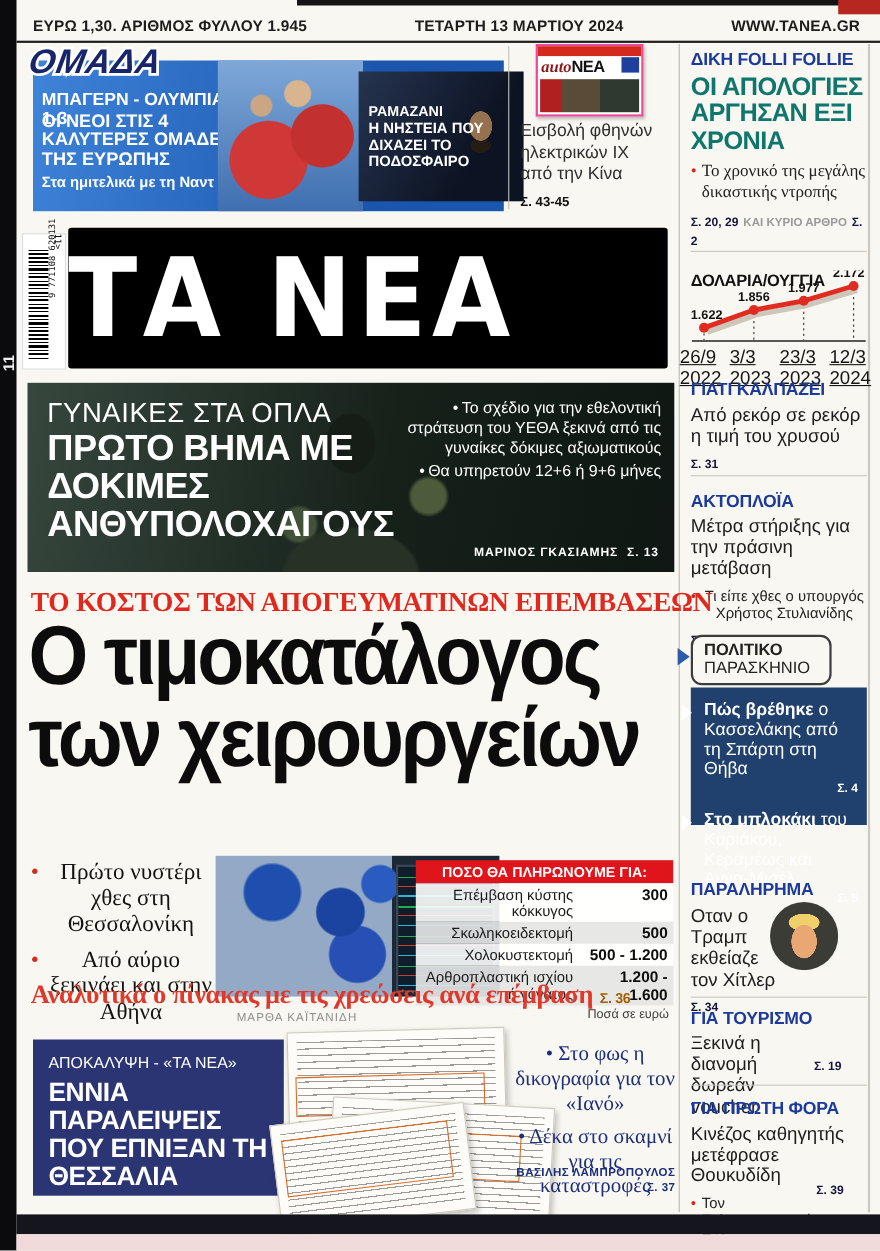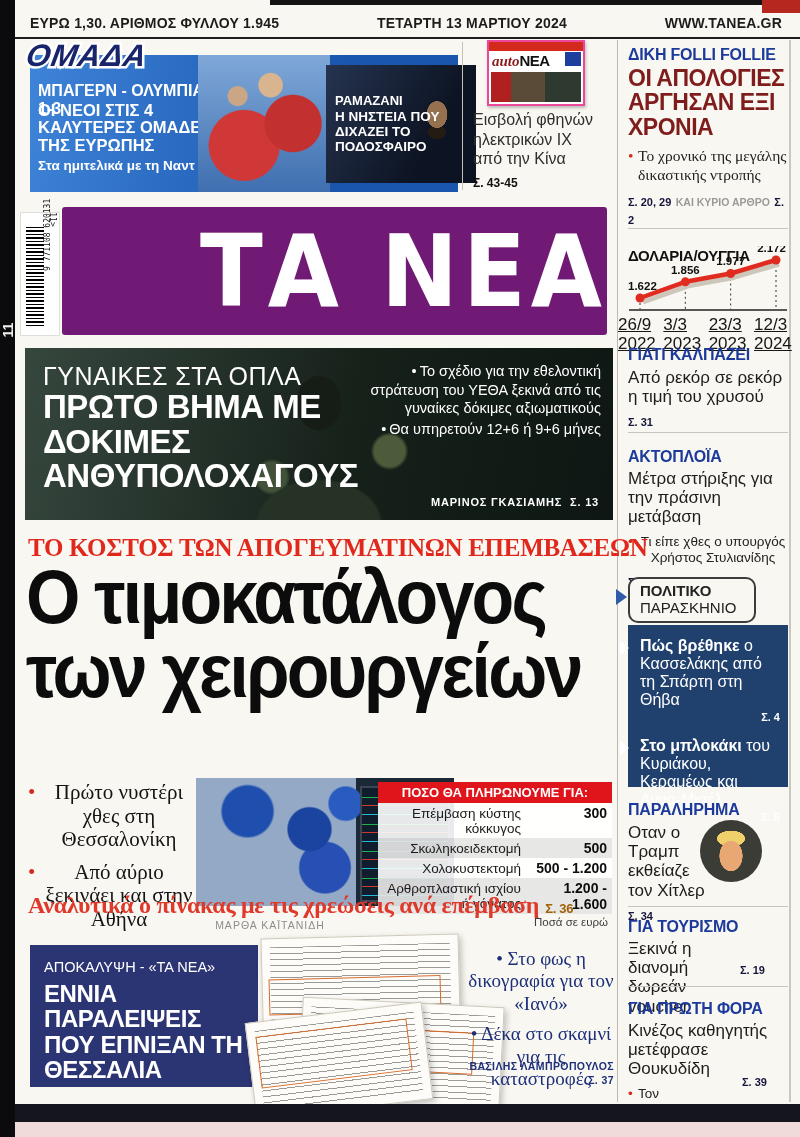--- a/index.html
+++ b/index.html
@@ -54,51 +54,51 @@
   .auto-photos{position:absolute;left:2px;bottom:2px;width:90px;height:30px;
      background:linear-gradient(90deg,#b02020 0 22%,#5a4a38 22% 60%,#2e3a30 60% 100%);}
   .auto-title{left:473px;top:110px;width:125px;font-size:16px;color:#2e2e2e;line-height:1.22;}
   .auto-page{left:473px;top:176px;font-size:12px;font-weight:bold;color:#111;}
 
   
   .vline2{left:617px;top:40px;width:1px;height:1062px;background:#bdb9b0;}
   .rc{left:628px;width:160px;}
   .kicker-blue{color:#1b3a9b;font-weight:bold;font-size:16px;letter-spacing:-.2px;}
   .rc-title{font-size:17px;color:#1d1d1d;line-height:1.13;}
-  .rc-title-big{font-size:23px;font-weight:bold;color:#7f1d1d;line-height:1.06;letter-spacing:-.5px;}
+  .rc-title-big{font-size:23px;font-weight:bold;color:#0f766e;line-height:1.06;letter-spacing:-.5px;}
   .rc-bullet{font-family:"Liberation Serif",serif;font-size:15.5px;color:#222;line-height:1.2;padding-left:10px;position:relative;}
   .rc-bullet-sans{font-size:13.5px;color:#222;line-height:1.25;padding-left:10px;position:relative;}
   .rc-bullet:before,.rc-bullet-sans:before{content:"•";color:#d42a1e;position:absolute;left:0;top:0;}
   .rc-page{font-size:11px;font-weight:bold;color:#14143c;}
   .rc-rule{height:1px;background:#c9c5bc;}
   .gray{color:#999;font-weight:bold;font-size:10.5px;}
 
   .gold-title{left:628px;top:247px;font-size:15px;font-weight:bold;color:#111;letter-spacing:-.3px;}
   #gold-cats{left:628px;top:316px;width:160px;height:30px;position:absolute;}
   #gold-cats div{position:absolute;width:44px;text-align:left;font-size:17px;line-height:1.1;color:#161616;text-decoration:underline;}
 
   .pol-head{left:628px;top:577px;width:108px;border:2px solid #3c3c3c;border-radius:10px;
             padding:3px 6px 4px 10px;font-size:15px;color:#222;line-height:1.15;background:#f9f7f1;}
   .pol-arrow{left:616px;top:589px;width:0;height:0;border-top:8px solid transparent;
              border-bottom:8px solid transparent;border-left:11px solid #2e5cab;}
-  .pol-box{left:628px;top:625px;width:160px;height:162px;background:#20406e;color:#fff;box-sizing:border-box;
+  .pol-box{left:628px;top:625px;width:160px;height:125px;background:#20406e;color:#fff;box-sizing:border-box;
            padding:12px 8px 8px 12px;}
   .pol-item{position:relative;font-size:16px;line-height:1.12;margin-bottom:14px;}
   .pol-item:before{content:"";position:absolute;left:-20px;top:4px;border-top:7px solid transparent;
                    border-bottom:7px solid transparent;border-left:9px solid #fff;}
   .pol-page{display:block;text-align:right;font-size:11px;font-weight:bold;margin-top:2px;}
 
   .trump-circle{left:700px;top:820px;width:62px;height:62px;border-radius:50%;
      background:radial-gradient(ellipse 19px 25px at 50% 58%,#e9a873 60%,transparent 62%),
                 radial-gradient(ellipse 23px 13px at 50% 30%,#f0d06a 60%,transparent 62%),
                 radial-gradient(circle,#3c3c36 0 100%);}
 
   
-  .masthead{left:62px;top:207px;width:545px;height:128px;background:#701a75;border-radius:3px;
-            display:flex;align-items:center;justify-content:flex-end;}
+  .masthead{left:62px;top:207px;width:545px;height:128px;background:#000000;border-radius:3px;
+            display:flex;align-items:center;justify-content:flex-start;}
   .masthead span{font-family:"DejaVu Sans",sans-serif;font-weight:bold;font-size:92px;color:#fff;
                  letter-spacing:5px;transform:scaleY(1.08);}
   .barcode{left:20px;top:212px;width:38px;height:122px;background:#fff;border:1px solid #ddd;}
   .bars{position:absolute;left:5px;top:14px;width:18px;height:100px;
         background:repeating-linear-gradient(180deg,#000 0 1px,#fff 1px 3px,#000 3px 5px,#fff 5px 7px);}
   .bc-num{position:absolute;left:22px;top:58px;font-family:"DejaVu Sans Mono",monospace;font-size:8px;color:#111;
           transform:rotate(-90deg);transform-origin:left top;white-space:nowrap;}
   .bc-top{position:absolute;left:24px;top:2px;font-family:"DejaVu Sans Mono",monospace;font-size:8px;color:#111;
           transform:rotate(90deg);transform-origin:center;}
 

